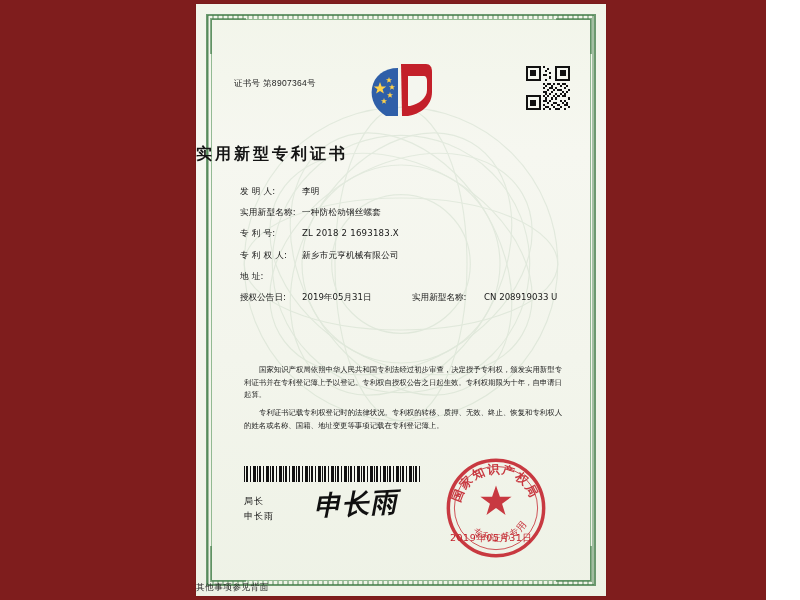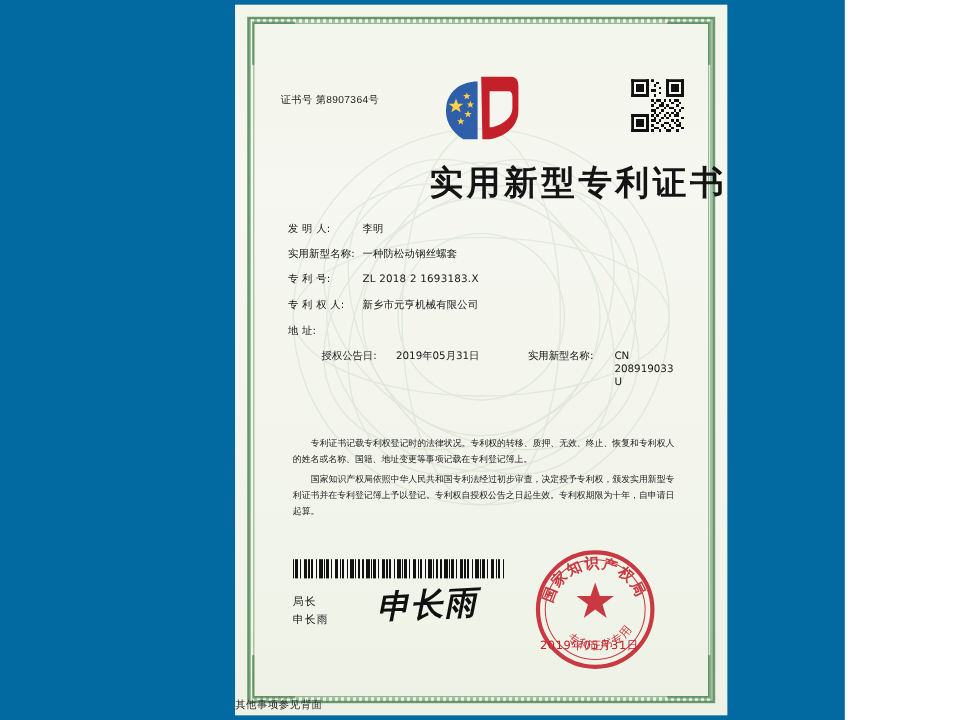--- a/index.html
+++ b/index.html
@@ -7,23 +7,23 @@
     padding: 0;
     background: #ffffff;
     width: 800px;
     height: 600px;
     overflow: hidden;
     font-family: "Liberation Sans", sans-serif;
   }
 
   .page {
     position: relative;
-    width: 704px;
+    width: 766px;
     height: 600px;
-    background: #0369a1;
+    background: #7f1d1d;
   }
 
   
   .certificate {
     position: absolute;
     left: 196px;
     top: 4px;
     width: 410px;
     height: 592px;
     background: #f4f6ef;
@@ -121,24 +121,24 @@
     right: 36px;
     top: 62px;
     width: 44px;
     height: 44px;
   }
 
   .title {
     position: absolute;
     left: 0;
     right: 0;
-    top: 130px;
-    text-align: right;
-    font-family: "DejaVu Sans", "Liberation Sans", sans-serif;
-    font-size: 28px;
+    top: 140px;
+    text-align: left;
+    font-family: "DejaVu Sans", "Liberation Sans", sans-serif;
+    font-size: 16px;
     font-weight: bold;
     letter-spacing: 3px;
     color: #141414;
   }
 
   
   .fields {
     position: absolute;
     left: 44px;
     top: 182px;
@@ -162,21 +162,21 @@
     flex: 1 1 auto;
     letter-spacing: 0.2px;
   }
 
   .pubrow {
     display: flex;
     align-items: flex-start;
     margin-bottom: 10.5px;
     line-height: 1.25;
   }
-  .pubrow .left-label { width: 62px; flex: 0 0 62px; margin-left: 28px; }
+  .pubrow .left-label { width: 62px; flex: 0 0 62px; }
   .pubrow .left-value { width: 110px; flex: 0 0 110px; }
   .pubrow .right-label { width: 72px; flex: 0 0 72px; }
   .pubrow .right-value { flex: 1 1 auto; }
 
   
   .legal {
     position: absolute;
     left: 48px;
     top: 360px;
     width: 318px;
@@ -422,22 +422,22 @@
       </div>
       <div class="pubrow">
         <div class="left-label">授权公告日:</div>
         <div class="left-value">2019年05月31日</div>
         <div class="right-label">实用新型名称:</div>
         <div class="right-value">CN 208919033 U</div>
       </div>
     </div>
 
     <div class="legal">
+      <p>国家知识产权局依照中华人民共和国专利法经过初步审查，决定授予专利权，颁发实用新型专利证书并在专利登记簿上予以登记。专利权自授权公告之日起生效。专利权期限为十年，自申请日起算。</p>
       <p>专利证书记载专利权登记时的法律状况。专利权的转移、质押、无效、终止、恢复和专利权人的姓名或名称、国籍、地址变更等事项记载在专利登记簿上。</p>
-      <p>国家知识产权局依照中华人民共和国专利法经过初步审查，决定授予专利权，颁发实用新型专利证书并在专利登记簿上予以登记。专利权自授权公告之日起生效。专利权期限为十年，自申请日起算。</p>
     </div>
 
     <div class="barcode"></div>
 
     <div class="sig-labels">
       <div>局长</div>
       <div>申长雨</div>
     </div>
     <div class="signature">申长雨</div>
 

